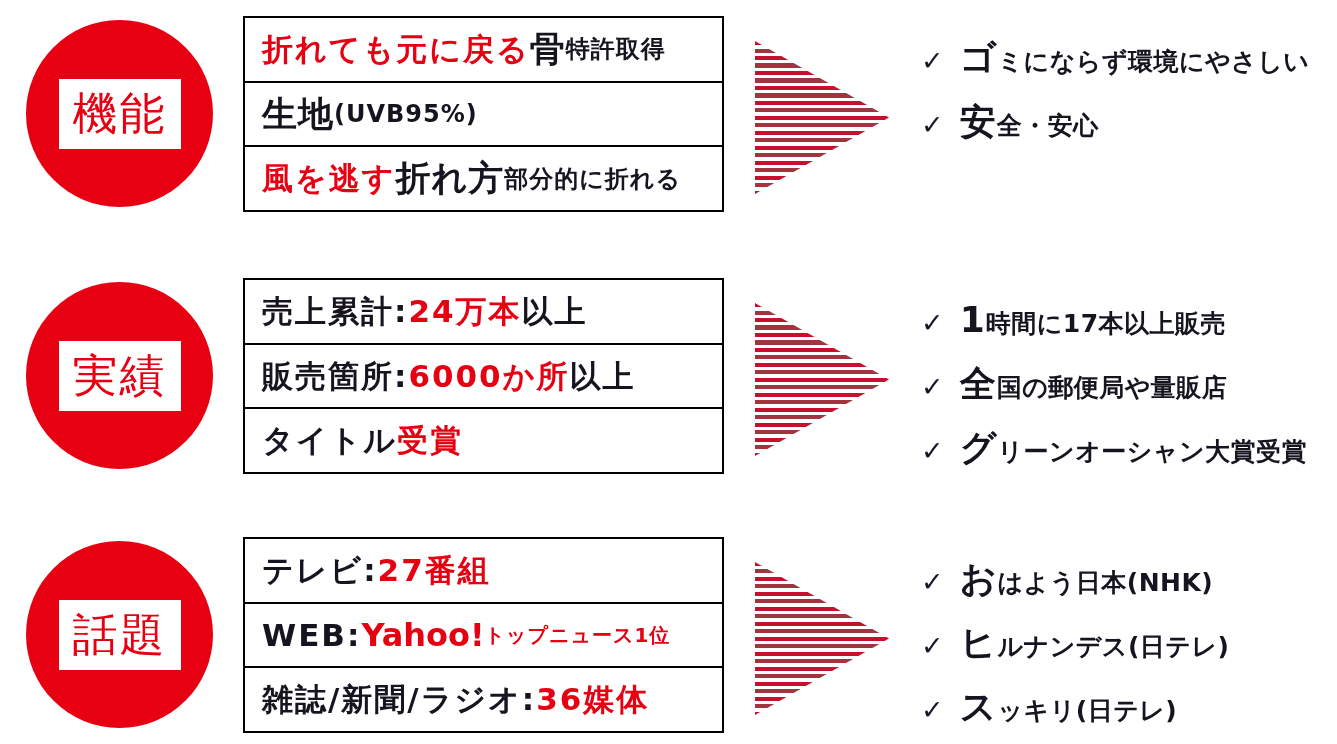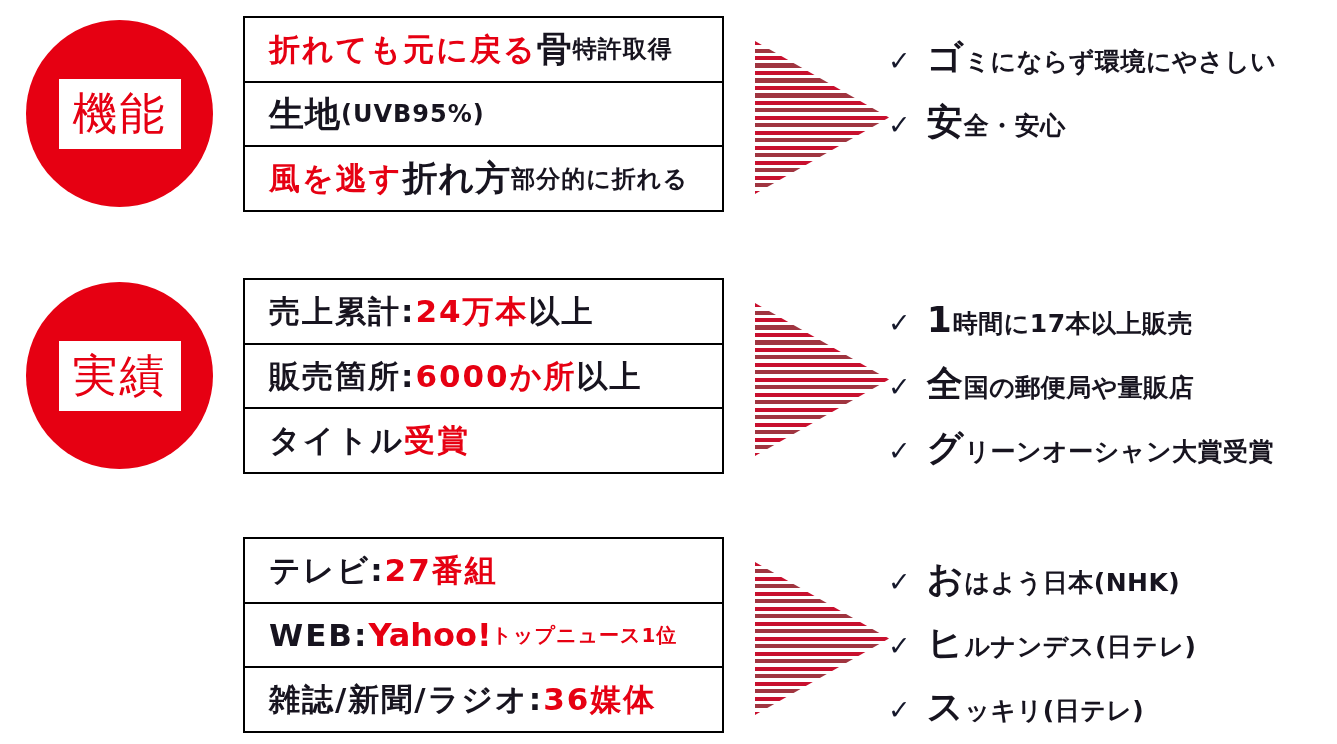--- a/index.html
+++ b/index.html
@@ -43,21 +43,21 @@
     position:absolute; left:243px; top:3px;
     width:481px; height:196px;
     border:2px solid #000;
     background:#fff;
     display:flex; flex-direction:column;
   }
   .box-line {
     flex:1;
     border-top:2px solid #000;
     display:flex; align-items:center;
-    padding-left:24px;
+    padding-left:17px;
     white-space:nowrap; overflow:hidden;
     line-height:1;
   }
   .box-line:first-child { border-top:none; }
   .seg { display:inline-block; vertical-align:baseline; font-weight:bold; }
   .seg.red-lg   { color:var(--red,#e60012); font-size:31px; letter-spacing:2px; }
   .seg.black-lg { color:var(--ink,#17141f); font-size:31px; letter-spacing:2px; }
   .seg.black-xl { color:var(--ink,#17141f); font-size:35px; letter-spacing:1px; }
   .seg.black-md { color:var(--ink,#17141f); font-size:24px; letter-spacing:1px; }
   .seg.red-latin{ color:var(--red,#e60012); font-size:32px; letter-spacing:0; }
@@ -73,21 +73,21 @@
       #ffffff 4px 7.5px,
       #a03540 7.5px 11.5px,
       #ffffff 11.5px 15px
     );
     -webkit-clip-path:polygon(0 0,100% 50%,0 100%);
     clip-path:polygon(0 0,100% 50%,0 100%);
   }
 
   
   .checks {
-    position:absolute; left:888px; top:13px;
+    position:absolute; left:921px; top:13px;
     list-style:none;
     width:416px;
   }
   .check-item {
     height:64px;
     line-height:64px;
     white-space:nowrap; overflow:hidden;
   }
   .check-mark {
     display:inline-block; vertical-align:baseline;
@@ -163,20 +163,25 @@
       </div>
     <div class="arrow"></div>
     <ul class="checks">
         <li class="check-item"><span class="check-mark">✓</span><span class="check-lead">1</span><span class="check-rest">時間に17本以上販売</span></li>
         <li class="check-item"><span class="check-mark">✓</span><span class="check-lead">全</span><span class="check-rest">国の郵便局や量販店</span></li>
         <li class="check-item"><span class="check-mark">✓</span><span class="check-lead">グ</span><span class="check-rest">リーンオーシャン大賞受賞</span></li>
       </ul>
   </section>
 
   <section class="row r2">
+    <div class="badge">
+      <div class="badge-inner">
+        <span class="badge-label">話題</span>
+      </div>
+    </div>
     <div class="box">
         <div class="box-line">
           <span class="seg black-lg">テレビ:</span>
           <span class="seg red-lg">27番組</span>
         </div>
         <div class="box-line">
           <span class="seg black-lg">WEB:</span>
           <span class="seg red-latin">Yahoo!</span>
           <span class="seg red-sm">トップニュース1位</span>
         </div>

